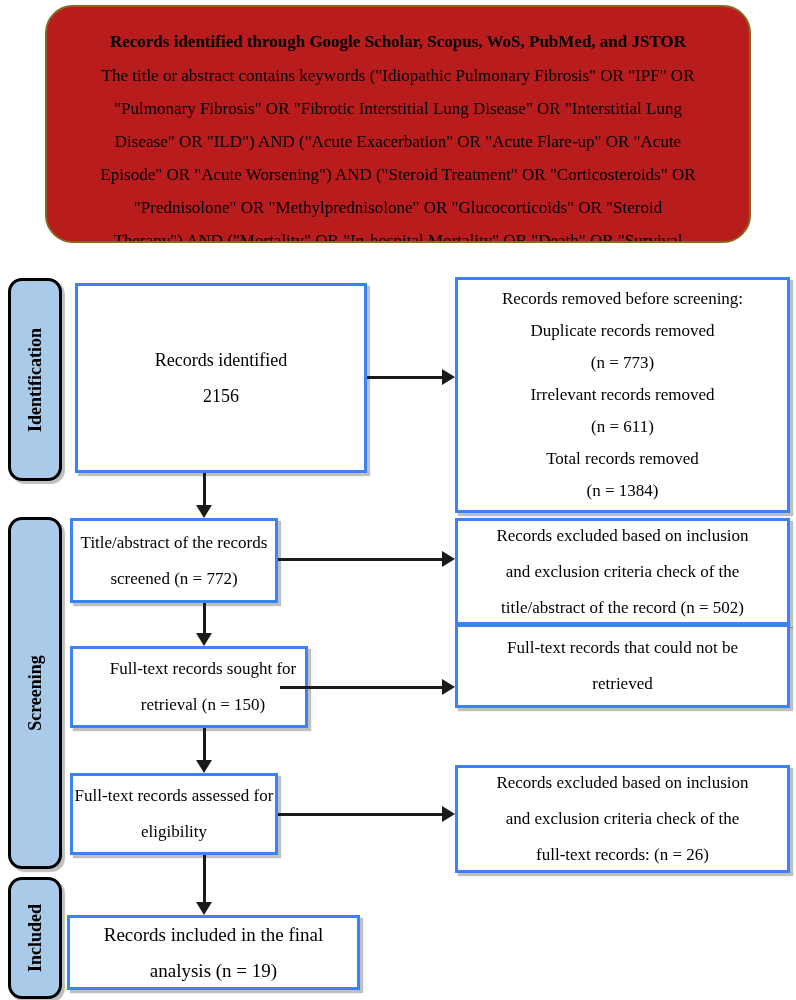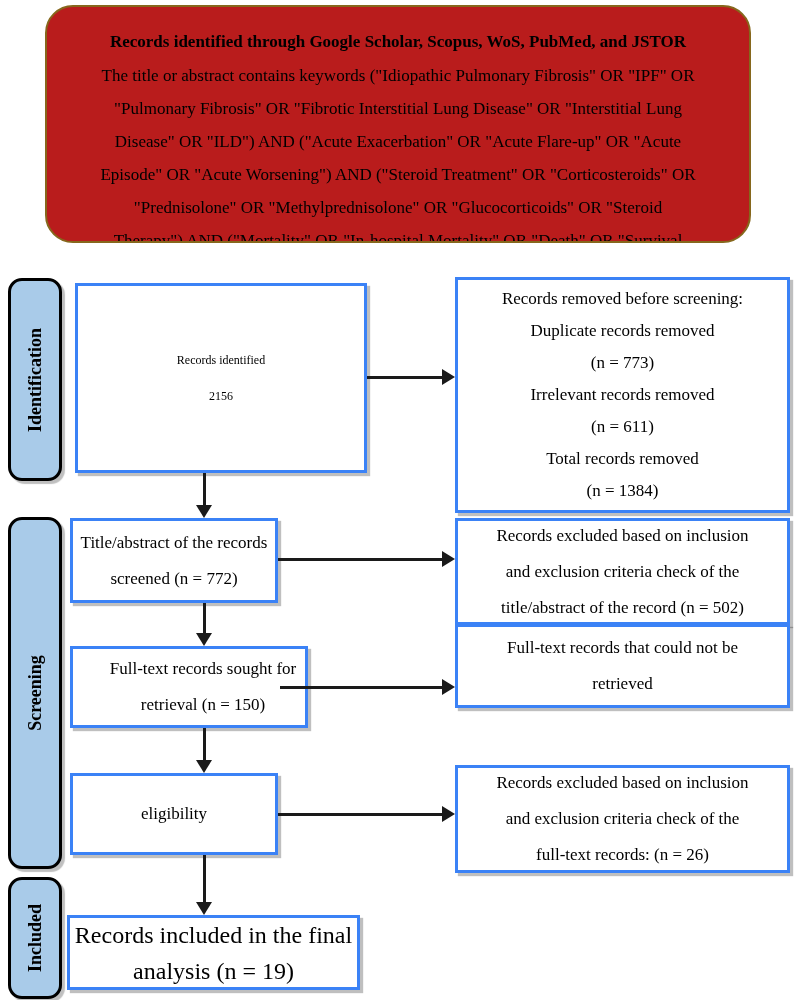--- a/index.html
+++ b/index.html
@@ -67,40 +67,41 @@
   <div class="stage" style="top:278px;height:197px;">
     <span>Identification</span>
   </div>
   <div class="stage" style="top:517px;height:346px;">
     <span>Screening</span>
   </div>
   <div class="stage" style="top:877px;height:116px;">
     <span>Included</span>
   </div>
 
-  <div class="fbox" style="left:75px;top:283px;width:286px;height:184px;font-size:12px;">
+  <div class="fbox" style="left:75px;top:283px;width:286px;height:184px;font-size:18px;">
     <div class="ln">Records identified</div>
     <div class="ln">2156</div>
   </div>
 
   <div class="fbox" style="left:70px;top:518px;width:202px;height:79px;">
     <div class="ln">Title/abstract of the records</div>
     <div class="ln">screened (n = 772)</div>
   </div>
 
   <div class="fbox" style="left:70px;top:646px;width:204px;height:76px;padding-left:28px;">
     <div class="ln">Full-text records sought for</div>
     <div class="ln">retrieval (n = 150)</div>
   </div>
 
   <div class="fbox" style="left:70px;top:773px;width:202px;height:76px;">
+    <div class="ln">Full-text records assessed for</div>
     <div class="ln">eligibility</div>
   </div>
 
-  <div class="fbox" style="left:67px;top:915px;width:287px;height:69px;font-size:24px;">
+  <div class="fbox" style="left:67px;top:915px;width:287px;height:69px;font-size:19px;">
     <div class="ln">Records included in the final</div>
     <div class="ln">analysis (n = 19)</div>
   </div>
 
   <div class="fbox tight" style="left:455px;top:277px;width:329px;height:230px;">
     <div class="ln">Records removed before screening:</div>
     <div class="ln">Duplicate records removed</div>
     <div class="ln">(n = 773)</div>
     <div class="ln">Irrelevant records removed</div>
     <div class="ln">(n = 611)</div>

